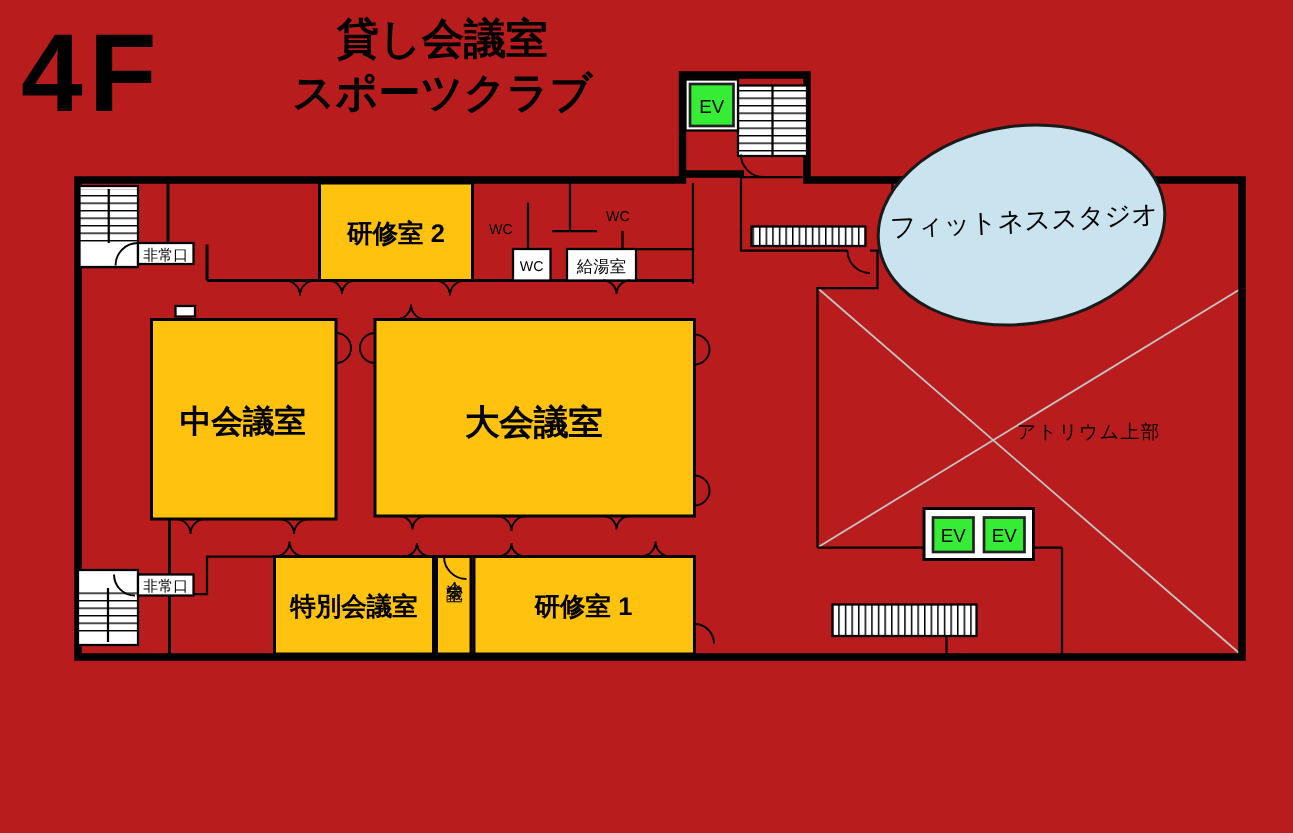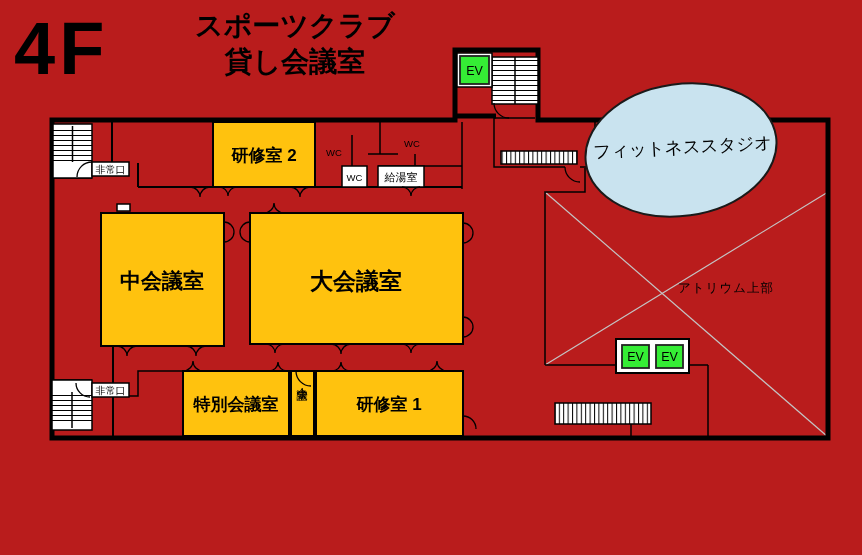--- a/index.html
+++ b/index.html
@@ -18,22 +18,22 @@
   .whitebox{fill:#fff;stroke:#000;stroke-width:1.5;}
   .room{stroke:#000;stroke-width:2;}
   .ev{stroke:#222;stroke-width:1.8;}
 </style>
 </head>
 <body>
 
 <div id="canvas">
   <div id="floor-label">4F</div>
   <div id="headline">
+    <div>貸し会議室</div>
     <div>スポーツクラブ</div>
-    <div>貸し会議室</div>
   </div>
 
   <svg width="862" height="555" viewBox="0 0 862 555">
     <defs>
       <pattern id="hatchV" width="4.4" height="22" patternUnits="userSpaceOnUse">
         <line x1="0.5" y1="0" x2="0.5" y2="22" stroke="#000" stroke-width="1"></line>
       </pattern>
       <pattern id="stepsH" width="46" height="5" patternUnits="userSpaceOnUse">
         <line x1="0" y1="0.5" x2="46" y2="0.5" stroke="#000" stroke-width="1"></line>
       </pattern>

